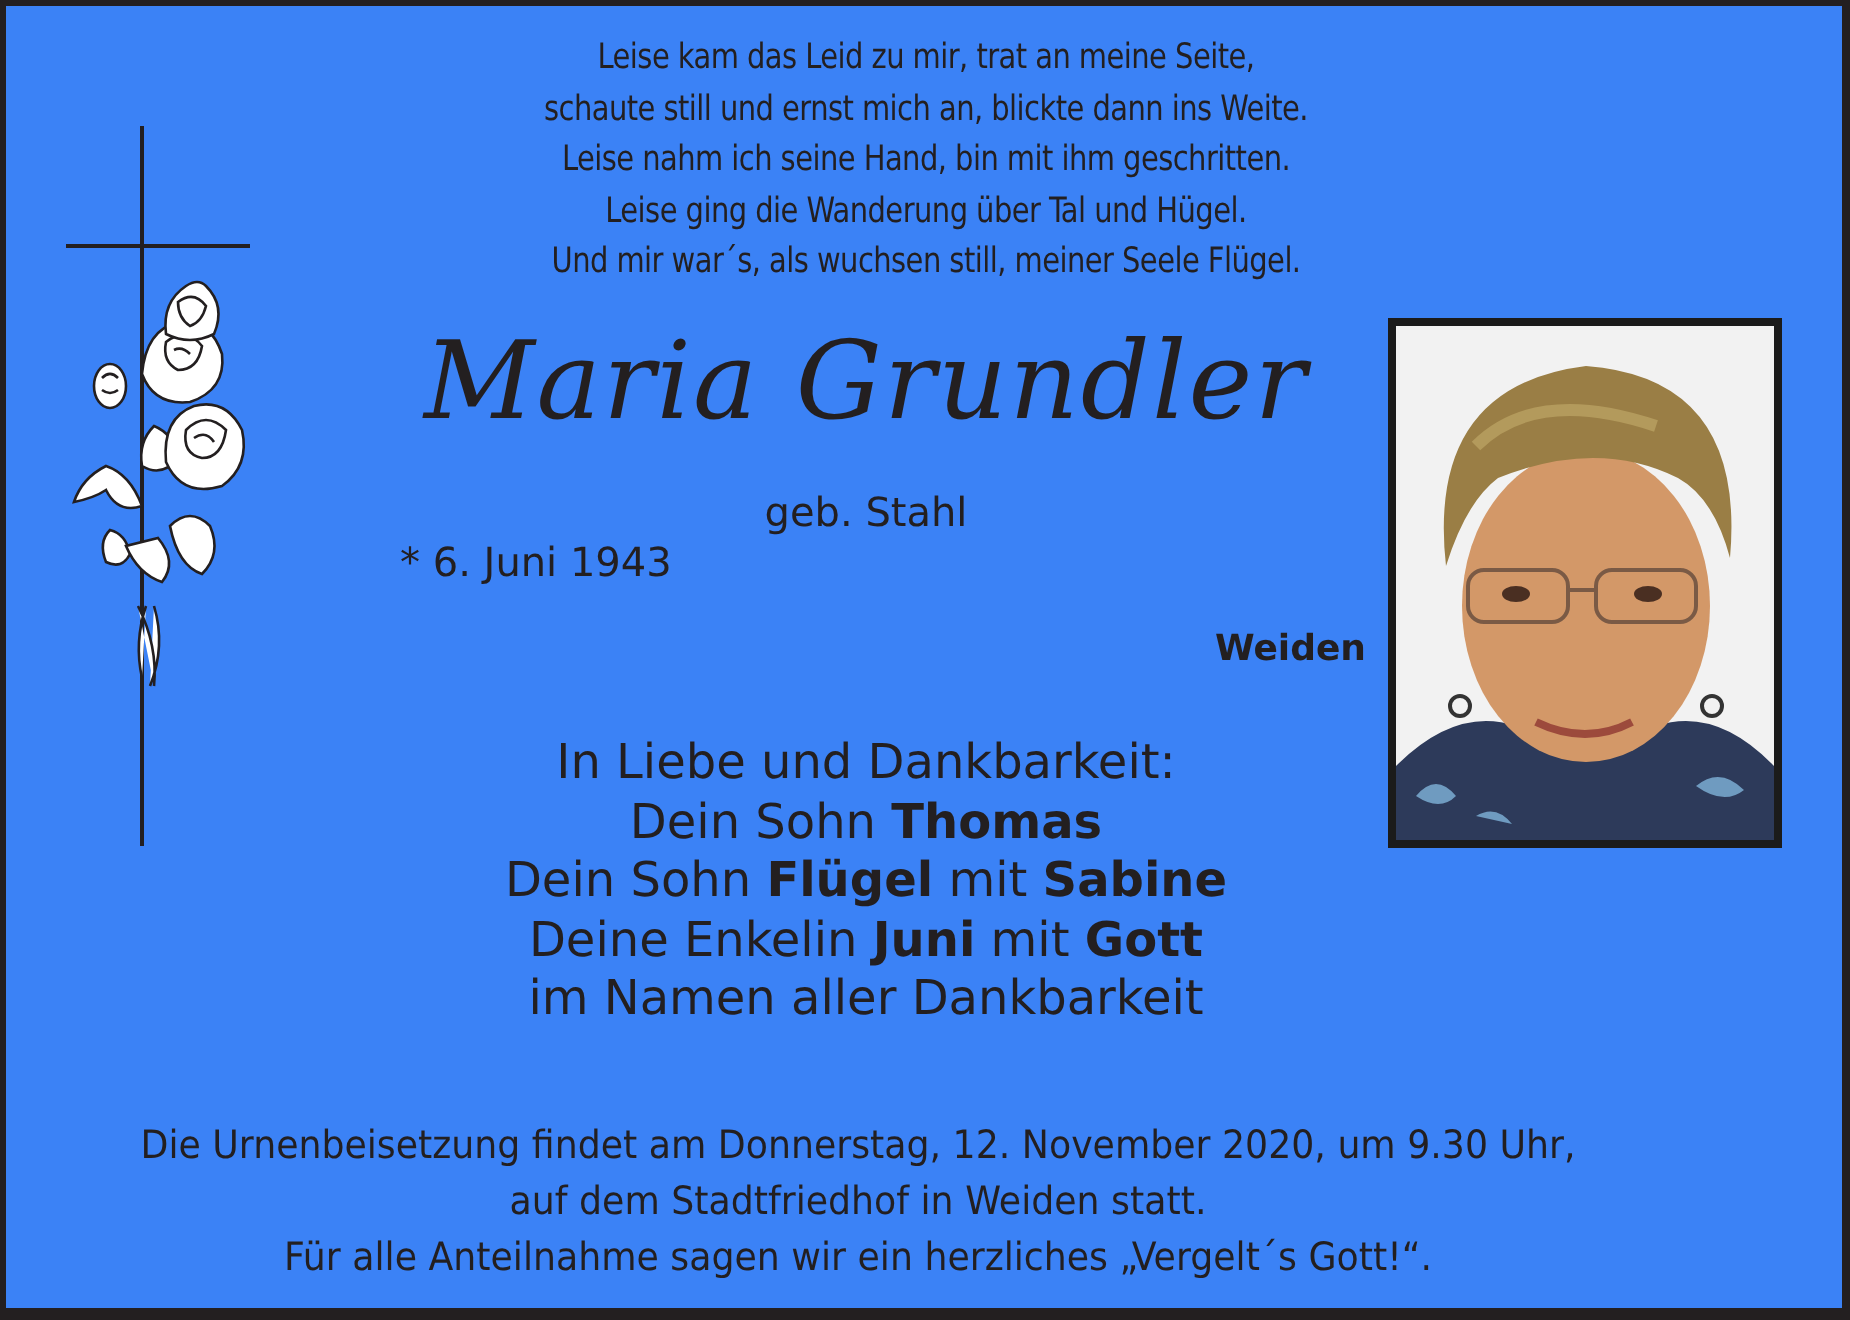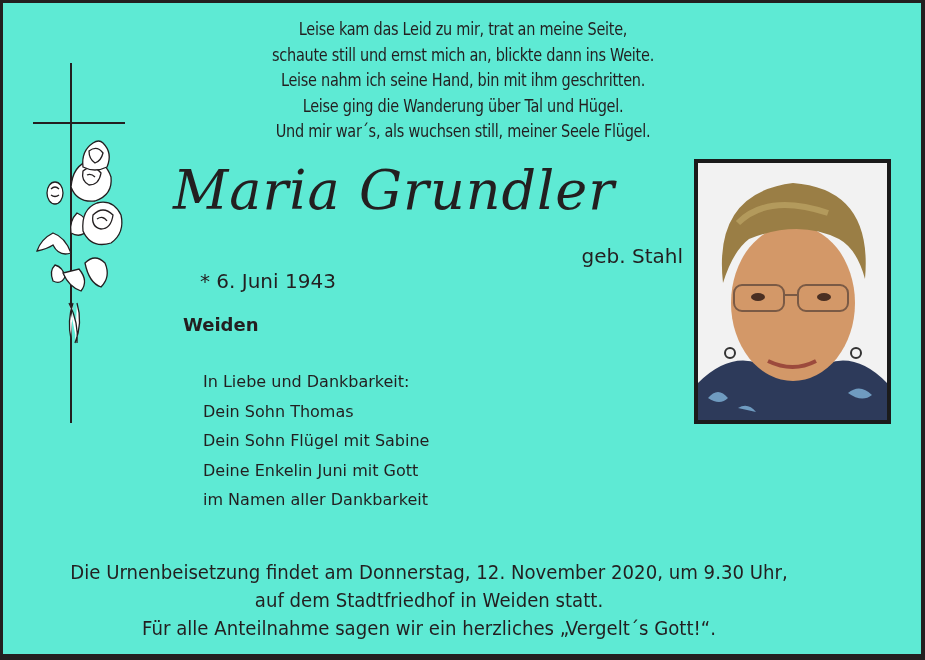--- a/index.html
+++ b/index.html
@@ -1,27 +1,27 @@
 <!DOCTYPE html>
 <html><head>
 <meta charset="utf-8">
 <style>
   html, body { margin:0; padding:0; }
   body { width:925px; height:660px; background:#231f20; position:relative; overflow:hidden; }
-  .card { position:absolute; left:3px; top:3px; width:918px; height:651px; background:#5eead4; }
+  .card { position:absolute; left:3px; top:3px; width:918px; height:651px; background:#3b82f6; }
   .sans { font-family:"DejaVu Sans", "Liberation Sans", sans-serif; color:#231f20; }
   .poem { position:absolute; left:140px; width:640px; top:14px; text-align:center; font-size:17.5px; line-height:25.6px; letter-spacing:-0.3px; font-stretch:condensed; }
   .poem div { transform:scaleX(0.92); }
-  .name { position:absolute; left:170px; width:520px; top:156px; font-family:"DejaVu Serif", "Liberation Serif", serif; font-style:italic; font-size:54px; letter-spacing:1px; color:#231f20; }
-  .nee { position:absolute; left:180px; width:500px; top:241px; text-align:right; font-size:20px; }
+  .name { position:absolute; left:170px; width:520px; top:156px; text-align:center; font-family:"DejaVu Serif", "Liberation Serif", serif; font-style:italic; font-size:54px; letter-spacing:1px; color:#231f20; }
+  .nee { position:absolute; left:180px; width:500px; top:241px; text-align:center; font-size:20px; }
   .birth { position:absolute; left:197px; top:266px; font-size:20px; }
   .death { position:absolute; left:423px; top:266px; font-size:20px; }
-  .place { position:absolute; left:180px; width:500px; top:311px; text-align:left; font-size:18px; font-weight:bold; }
-  .family { position:absolute; left:200px; width:460px; top:364px; text-align:left; font-size:16px; line-height:29.5px; }
-  .family b { font-weight:normal; }
+  .place { position:absolute; left:180px; width:500px; top:311px; text-align:right; font-size:18px; font-weight:bold; }
+  .family { position:absolute; left:200px; width:460px; top:364px; text-align:center; font-size:24px; line-height:29.5px; }
+  .family b { font-weight:bold; }
   .footer { position:absolute; left:0; width:852px; top:556px; text-align:center; font-size:19.5px; line-height:28px; }
   .footer div { transform:scaleX(0.93); }
   .cross { position:absolute; left:30px; top:60px; width:100px; height:362px; }
   .photo { position:absolute; left:691px; top:156px; width:197px; height:265px; background:#1b1b1b; }
   .photo-inner { position:absolute; left:4px; top:4px; right:4px; bottom:4px; overflow:hidden; background:linear-gradient(#f3f3f3,#ebebeb); }
 </style>
 </head>
 <body>
 
 <div class="card">

